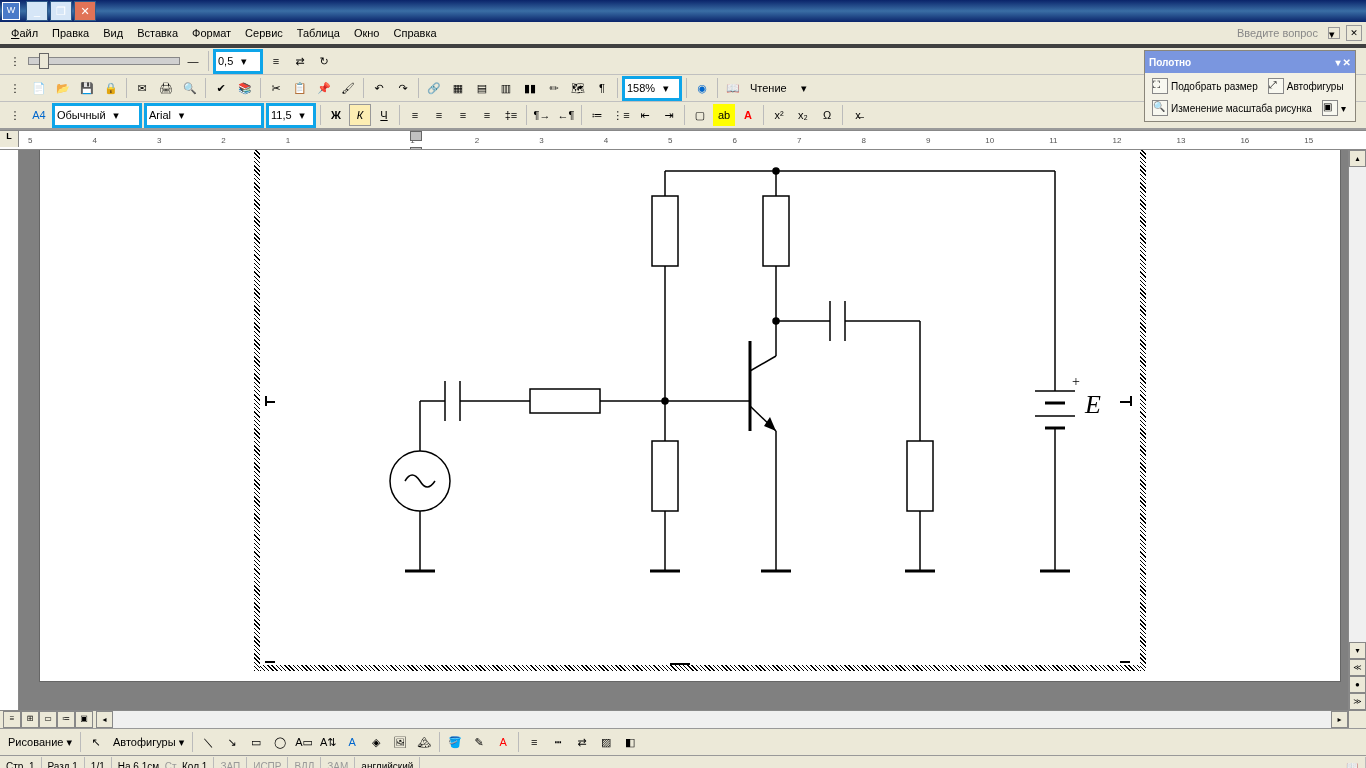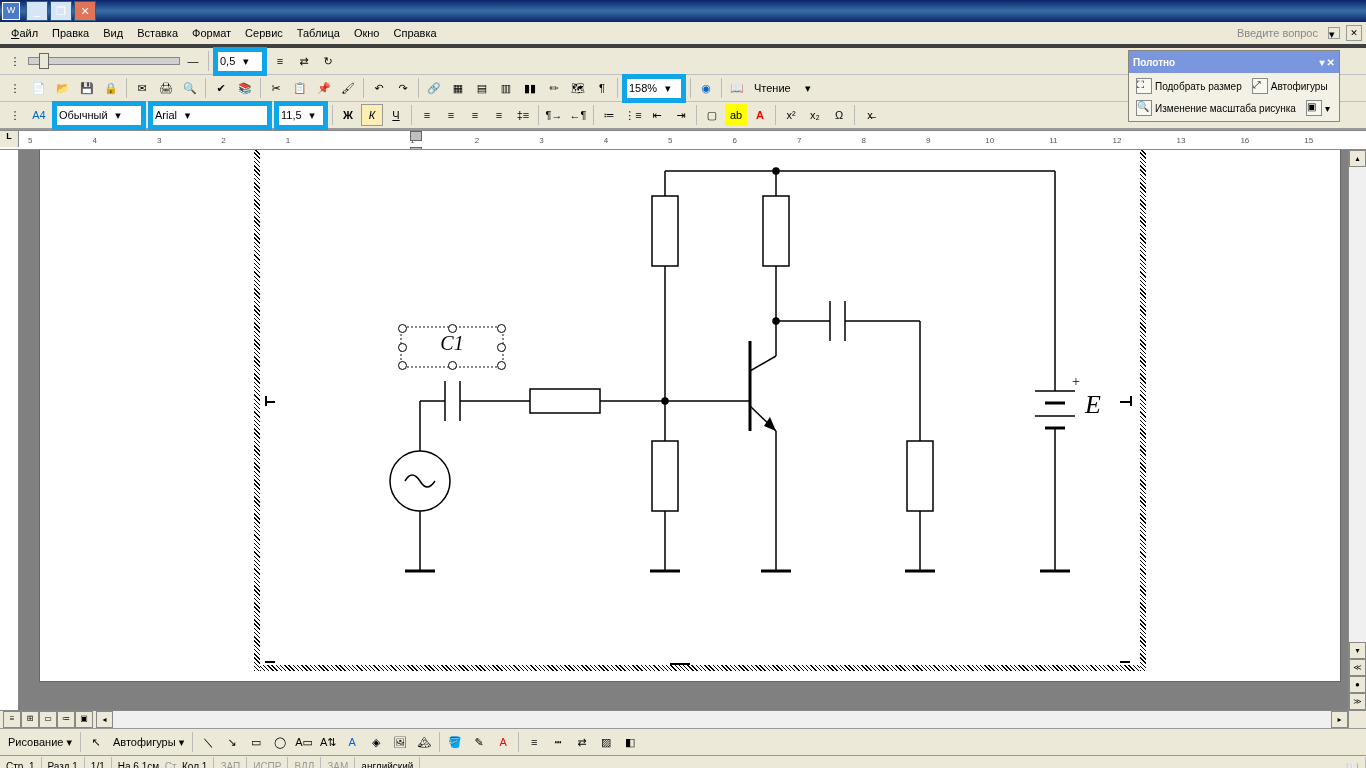--- a/index.html
+++ b/index.html
@@ -11,26 +11,26 @@
 .menubar{height:22px;background:#ece9d8;display:flex;align-items:center;padding:0 4px;border-bottom:4px solid #404040}
 .menu-item{padding:2px 7px}
 .menu-item u{text-decoration:underline}
 .ask{margin-left:auto;color:#888;padding-right:6px}
 .ask-dd{width:10px;height:10px;border:1px solid #999;margin-left:4px}
 .xbtn{width:14px;height:14px;border:1px solid #999;display:flex;align-items:center;justify-content:center;margin-left:6px;font-size:9px}
 .toolbar{height:26px;background:#ece9d8;display:flex;align-items:center;padding:0 4px;border-bottom:1px solid #c0c0c0;gap:2px}
 .toolbar.last{border-bottom:2px solid #9a9a9a}
 .tb-btn{width:20px;height:20px;display:flex;align-items:center;justify-content:center;border:1px solid transparent}
 .tb-sep{width:1px;height:20px;background:#bbb;margin:0 2px}
-.tb-combo{height:19px;background:#fff;border:5px solid #0ea5e9;display:flex;align-items:center;padding:0 2px;font-size:11px}
+.tb-combo{height:19px;background:#fff;border:3px solid #0ea5e9;display:flex;align-items:center;padding:0 2px;font-size:11px}
 .tb-combo .arrow{width:13px;text-align:center;color:#000;margin-left:4px}
 .slider{width:150px;height:6px;background:#d0d0d0;border:1px solid #888;position:relative}
 .slider .thumb{width:8px;height:14px;background:#ece9d8;border:1px solid #666;position:absolute;top:-5px;left:10px}
 
-.float-toolbar{position:absolute;right:26px;top:50px;width:210px;background:#f3f1e5;border:1px solid #8a867a;z-index:5}
+.float-toolbar{position:absolute;right:10px;top:50px;width:210px;background:#f3f1e5;border:1px solid #8a867a;z-index:5}
 .float-toolbar .ft-title{height:18px;background:#7a96df;color:#fff;font-size:10px;font-weight:bold;padding:2px 4px;display:flex;align-items:center;justify-content:space-between}
 .float-toolbar .ft-body{padding:3px;display:flex;flex-wrap:wrap;gap:2px}
 .ft-btn{font-size:10px;padding:2px 4px;display:flex;align-items:center;gap:3px}
 .ft-icon{width:14px;height:14px;border:1px solid #888;background:#f8f8f0}
 
 .ruler-h{height:18px;background:#fff;border-top:1px solid #888;border-bottom:1px solid #888;position:relative;overflow:hidden}
 .ruler-h .corner{width:18px;height:16px;background:#ece9d8;border-right:1px solid #888;text-align:center;font-size:9px;font-weight:bold}
 .ruler-h .ticks{position:absolute;left:18px;right:0;top:0;bottom:0;display:flex;align-items:center}
 .ruler-h .num{font-size:8px;color:#555}
 .ruler-h .indent{position:absolute;width:10px;height:8px;background:#c0c0c0;border:1px solid #666}
@@ -338,31 +338,20 @@
         <line x1="380" y1="260" x2="405" y2="260"></line>
 
         <line x1="380" y1="260" x2="380" y2="310"></line>
         <circle cx="380" cy="340" r="30"></circle>
         <path d="M365 340 q7 -12 15 0 q7 12 15 0"></path>
         <line x1="380" y1="370" x2="380" y2="430"></line>
         <line x1="365" y1="430" x2="395" y2="430" stroke-width="3"></line>
         </g>
       </svg>
 
-      <div class="textbox-c1">
-        <div class="lbl">C1</div>
-        <div class="handle" style="left:-4px;top:-4px"></div>
-        <div class="handle" style="left:46px;top:-4px"></div>
-        <div class="handle" style="right:-4px;top:-4px"></div>
-        <div class="handle" style="left:-4px;top:15px"></div>
-        <div class="handle" style="right:-4px;top:15px"></div>
-        <div class="handle" style="left:-4px;bottom:-4px"></div>
-        <div class="handle" style="left:46px;bottom:-4px"></div>
-        <div class="handle" style="right:-4px;bottom:-4px"></div>
-      </div>
     </div>
   </div>
   <div class="scrollbar-v">
     <div class="sb-btn">▴</div>
     <div class="sb-track"></div>
     <div class="sb-btn">▾</div>
     <div class="sb-btn">≪</div>
     <div class="sb-btn">●</div>
     <div class="sb-btn">≫</div>
   </div>

